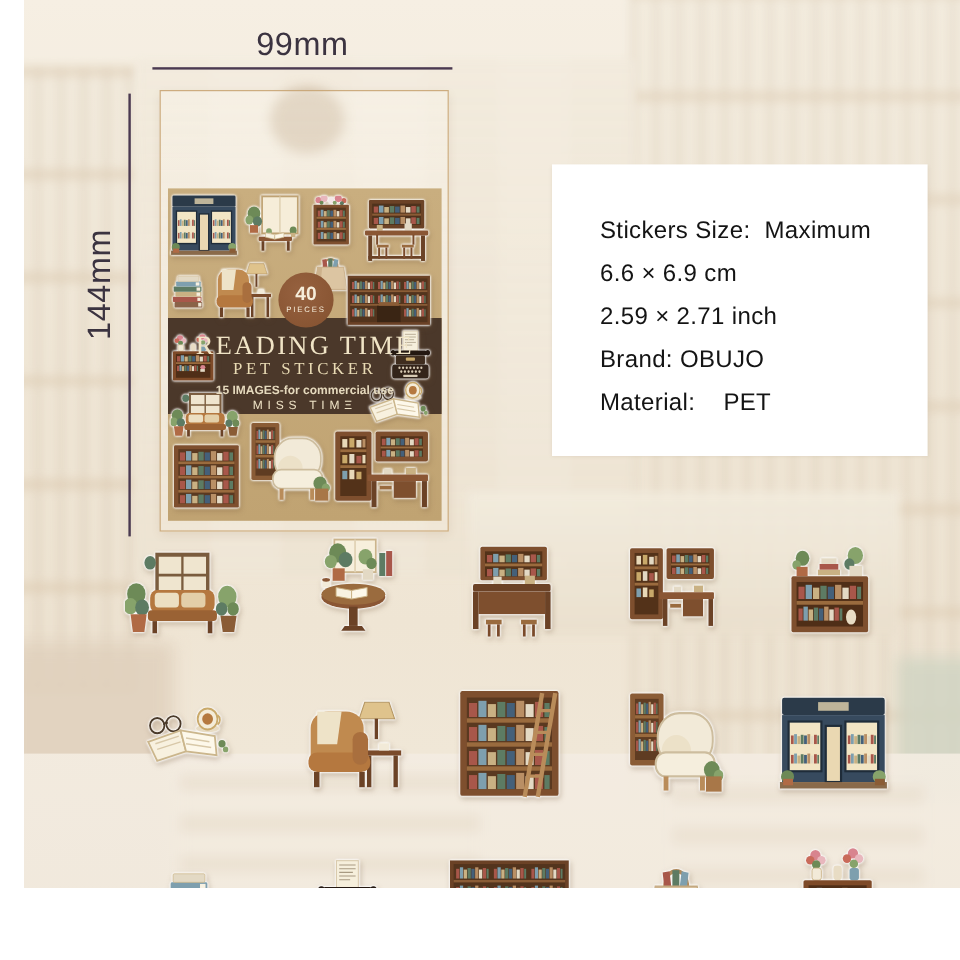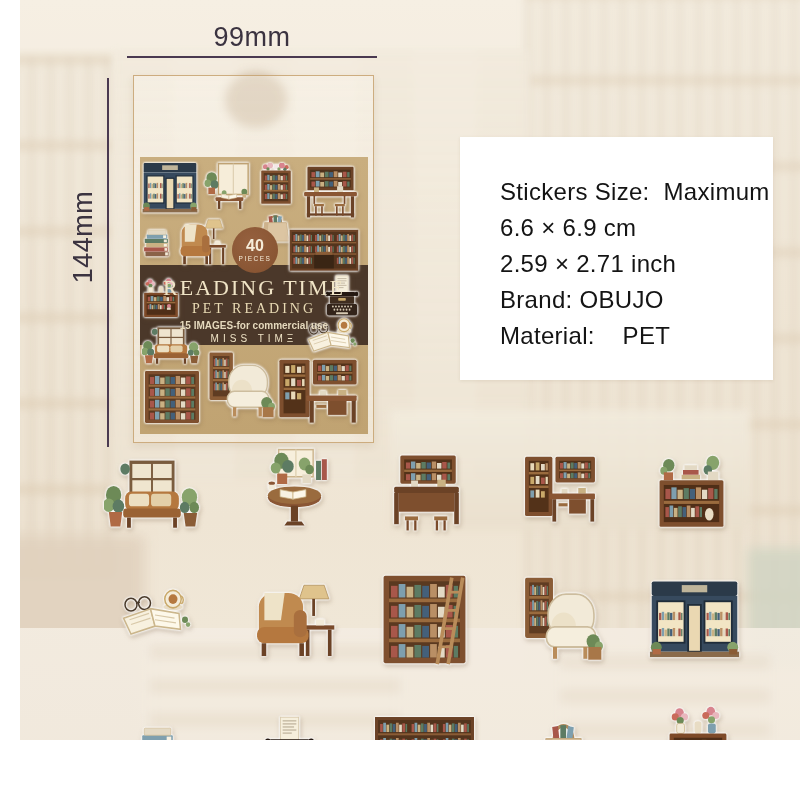--- a/index.html
+++ b/index.html
@@ -54,21 +54,21 @@
 
   
   .sticker{position:absolute;filter:drop-shadow(0 0 1px #fff) drop-shadow(0 0 1px #fff) drop-shadow(1px 2px 2px rgba(110,80,50,.30));}
   .sticker svg{display:block;width:100%;height:100%;}
   .cover .sticker{z-index:2;}
   .sheet .sticker{z-index:5;}
 
   
   .panel{position:absolute;z-index:6;left:440px;top:137px;width:313px;height:243px;background:#ffffff;
     box-shadow:0 1px 3px rgba(150,120,90,.15);padding:37px 0 0 40px;box-sizing:border-box;}
-  .spec-line{white-space:pre;font-size:24px;line-height:36px;color:#141414;letter-spacing:.3px;}
+  .spec-line{white-space:pre;font-size:20px;line-height:36px;color:#141414;letter-spacing:.3px;}
 </style>
 </head>
 <body>
 
 <svg width="0" height="0" style="position:absolute" aria-hidden="true">
 <defs>
 <symbol id="s-row" viewBox="0 0 60 16" preserveAspectRatio="none">
   <rect x="0" y="3" width="6" height="13" fill="#a8574a"></rect>
         <rect x="7" y="1" width="6" height="15" fill="#7e9fae"></rect>
   <rect x="14" y="4" width="6" height="12" fill="#c9b183"></rect>
@@ -476,21 +476,21 @@
         </div>
       <div class="sticker" style="left:149px;top:72px;width:70px;height:44px">
           <svg>
             <use href="#s-library-wall" width="100%" height="100%"></use>
           </svg>
         </div>
 
       <div class="band"></div>
       <div class="band-text" style="position:absolute;left:0;top:108px;width:228px;height:80px;z-index:3">
         <div class="pkg-title">READING TIME</div>
-        <div class="pkg-subtitle">PET READING</div>
+        <div class="pkg-subtitle">PET STICKER</div>
         <div class="pkg-usage">15 IMAGES-for commercial use</div>
         <div class="pkg-logo">MISS TIMΞ</div>
       </div>
 
       <div class="badge">
         <div class="badge-count">40</div>
         <div class="badge-unit">PIECES</div>
       </div>
 
       <div class="sticker" style="left:2px;top:120px;width:38px;height:42px">

